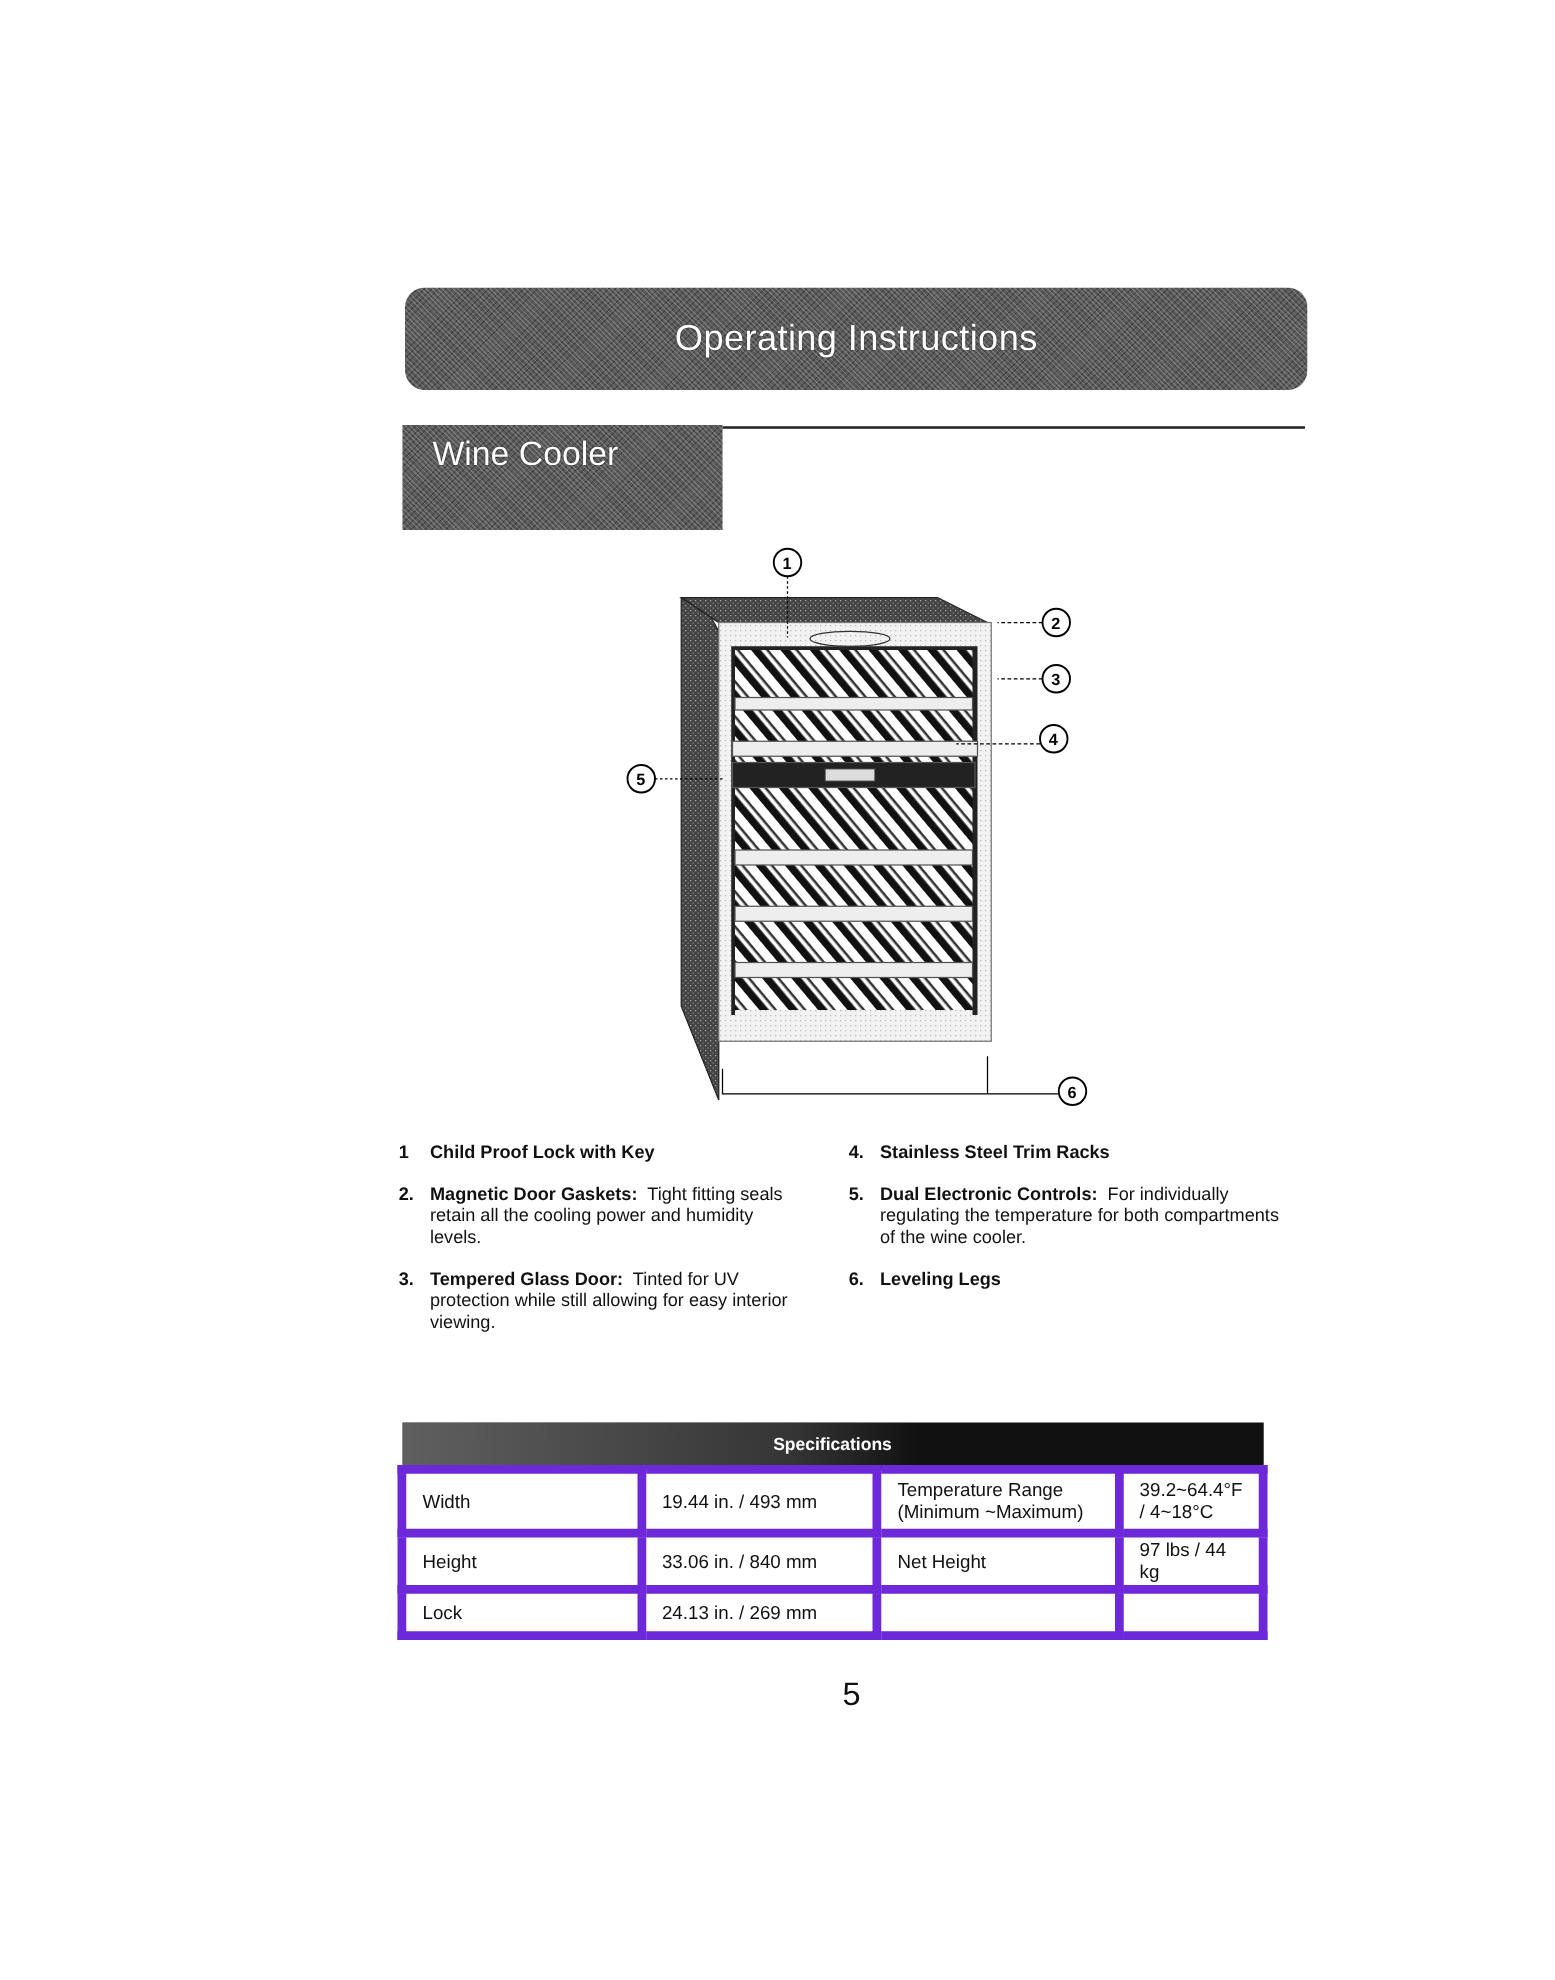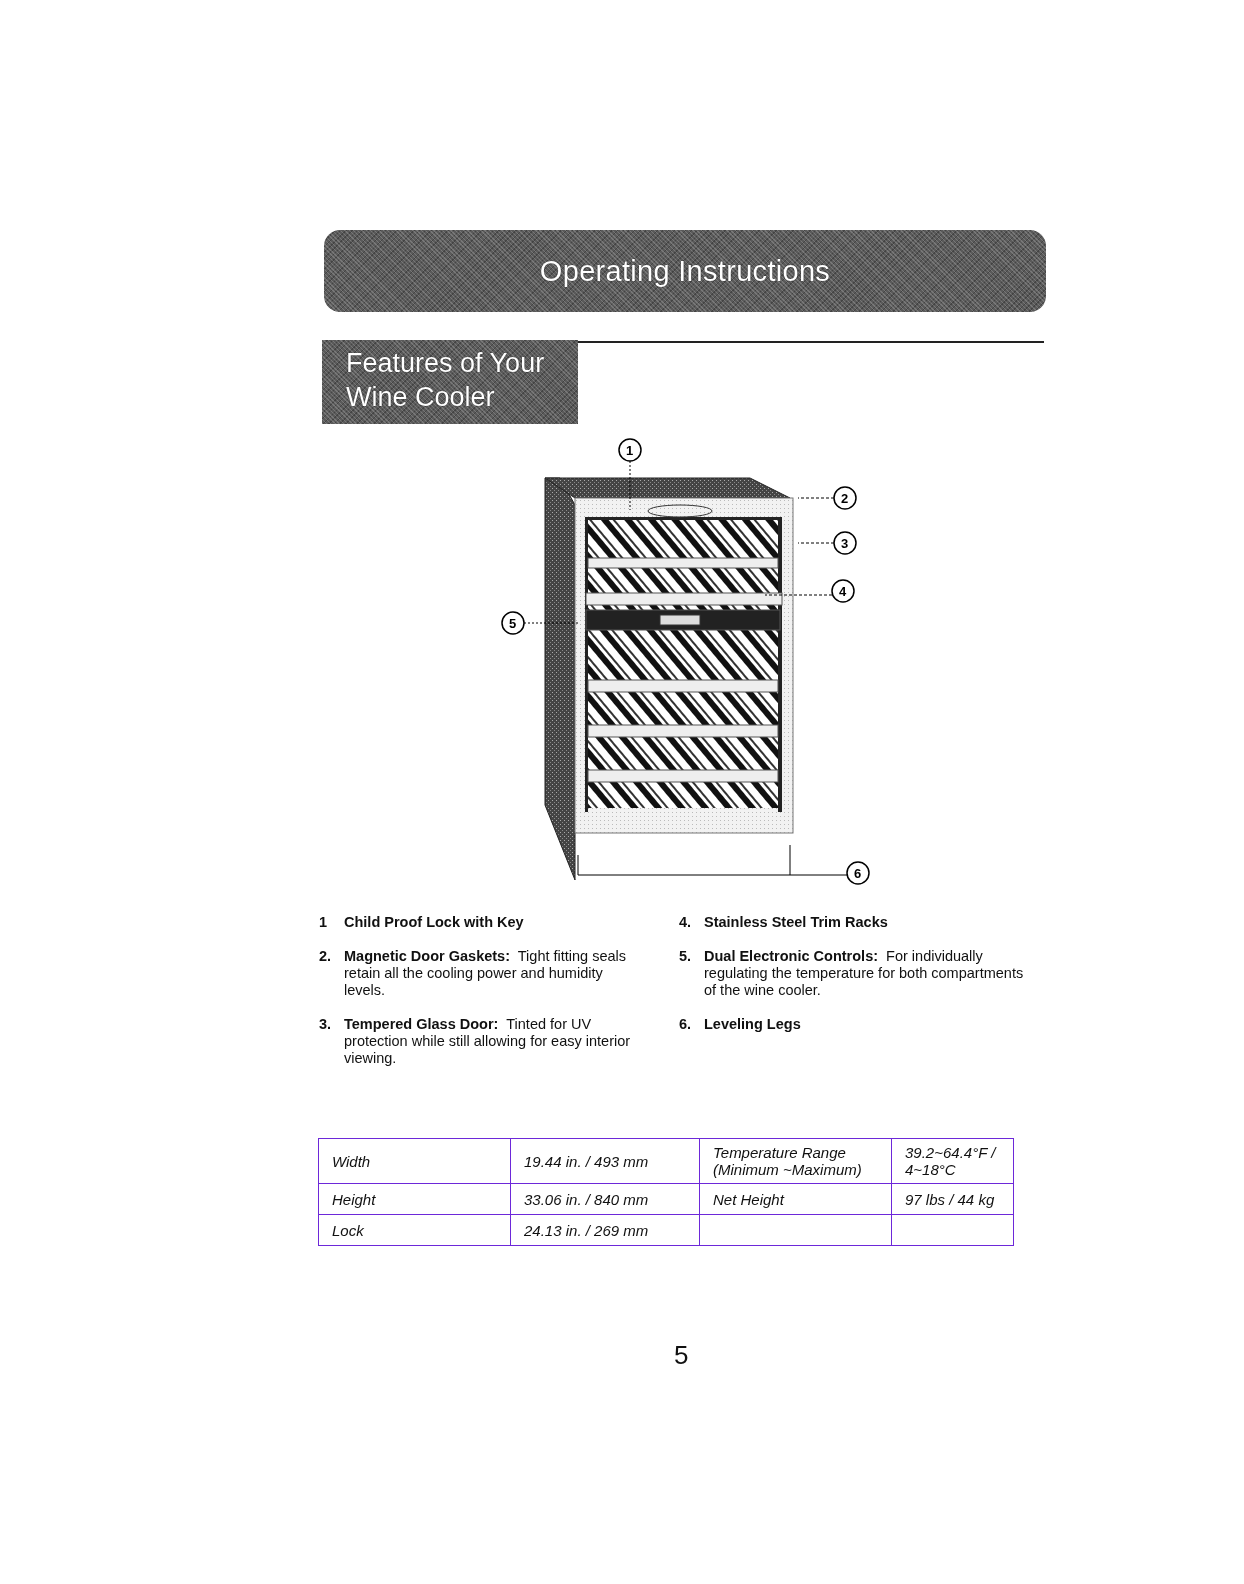--- a/index.html
+++ b/index.html
@@ -18,35 +18,34 @@
   #diagram { position:absolute; left:490px; top:430px; width:390px; height:460px; }
   .features { position:absolute; font-size:14.5px; line-height:17px; }
   .feat { display:flex; margin-bottom:17px; }
   .feat .num { width:25px; font-weight:bold; flex:none; }
   .feat .body b { font-weight:bold; }
   #feat-left { left:319px; top:914px; width:320px; }
   #feat-right { left:679px; top:914px; width:350px; }
   #spec { position:absolute; left:318px; top:1138px; width:696px; border-collapse:collapse; font-size:15px; }
   #spec th { height:32px; color:#fff; font-size:14px; font-weight:bold; background:#111;
     background-image:linear-gradient(90deg, rgba(160,160,160,0.55) 0%, rgba(120,120,120,0.35) 45%, rgba(0,0,0,0) 60%); }
-  #spec td { border:1px solid #6d28d9; padding:2px 13px; height:26px; vertical-align:middle;font-style:italic; }
+  #spec td { border:7px solid #6d28d9; padding:2px 13px; height:26px; vertical-align:middle; }
   #spec tr.r1 td { height:40px; line-height:17px; }
   #page-num { position:absolute; left:674px; top:1340px; font-size:26px; }
 </style>
 </head>
 <body>
 
 <div id="top-banner" class="dither">
   <span>Operating Instructions</span>
 </div>
 
 <div id="rule"></div>
 
 <div id="section-box" class="dither">
-  <div>Features of Your</div>
   <div>Wine Cooler</div>
 </div>
 
 <svg id="diagram" viewBox="490 430 390 460" xmlns="http://www.w3.org/2000/svg">
   <defs>
     <pattern id="bottles" width="18" height="18" patternUnits="userSpaceOnUse" patternTransform="rotate(-40)">
       <rect width="18" height="18" fill="#fff"></rect>
       <rect width="6" height="18" fill="#111"></rect>
       <rect x="9" width="2" height="18" fill="#333"></rect>
     </pattern>
@@ -126,20 +125,23 @@
     <span class="body"><b>Dual Electronic Controls:</b>&nbsp; <span>For individually regulating the temperature for both compartments of the wine cooler.</span></span>
   </div>
   <div class="feat">
     <span class="num">6.</span>
     <span class="body"><b>Leveling Legs</b></span>
   </div>
 </div>
 
 <table id="spec">
   <tbody>
+      <tr>
+    <th colspan="4">Specifications</th>
+  </tr>
   <tr class="r1">
     <td style="width:165px">Width</td>
     <td style="width:162px">19.44 in. / 493 mm</td>
     <td style="width:165px">Temperature Range (Minimum ~Maximum)</td>
     <td>39.2~64.4°F / 4~18°C</td>
   </tr>
   <tr>
     <td>Height</td>
     <td>33.06 in. / 840 mm</td>
     <td>Net Height</td>

